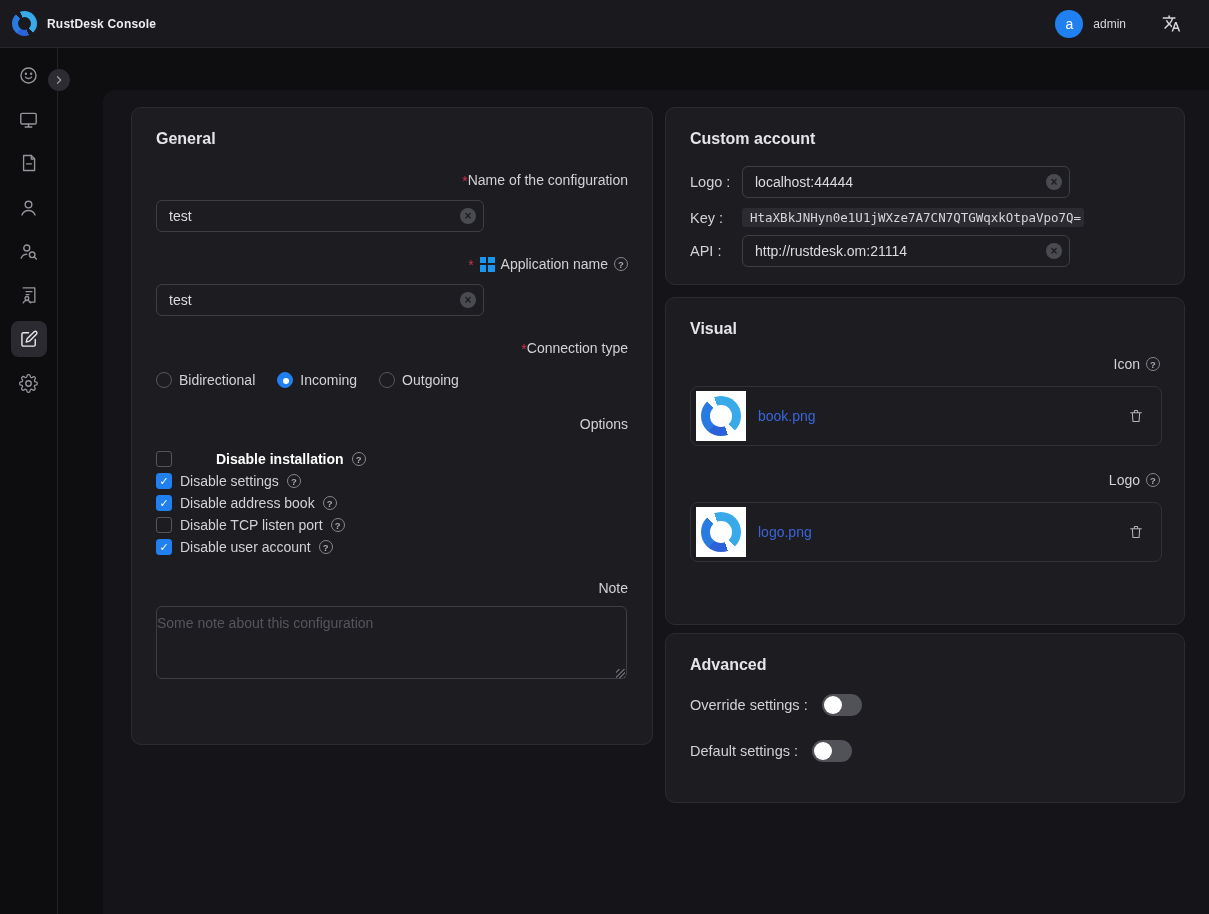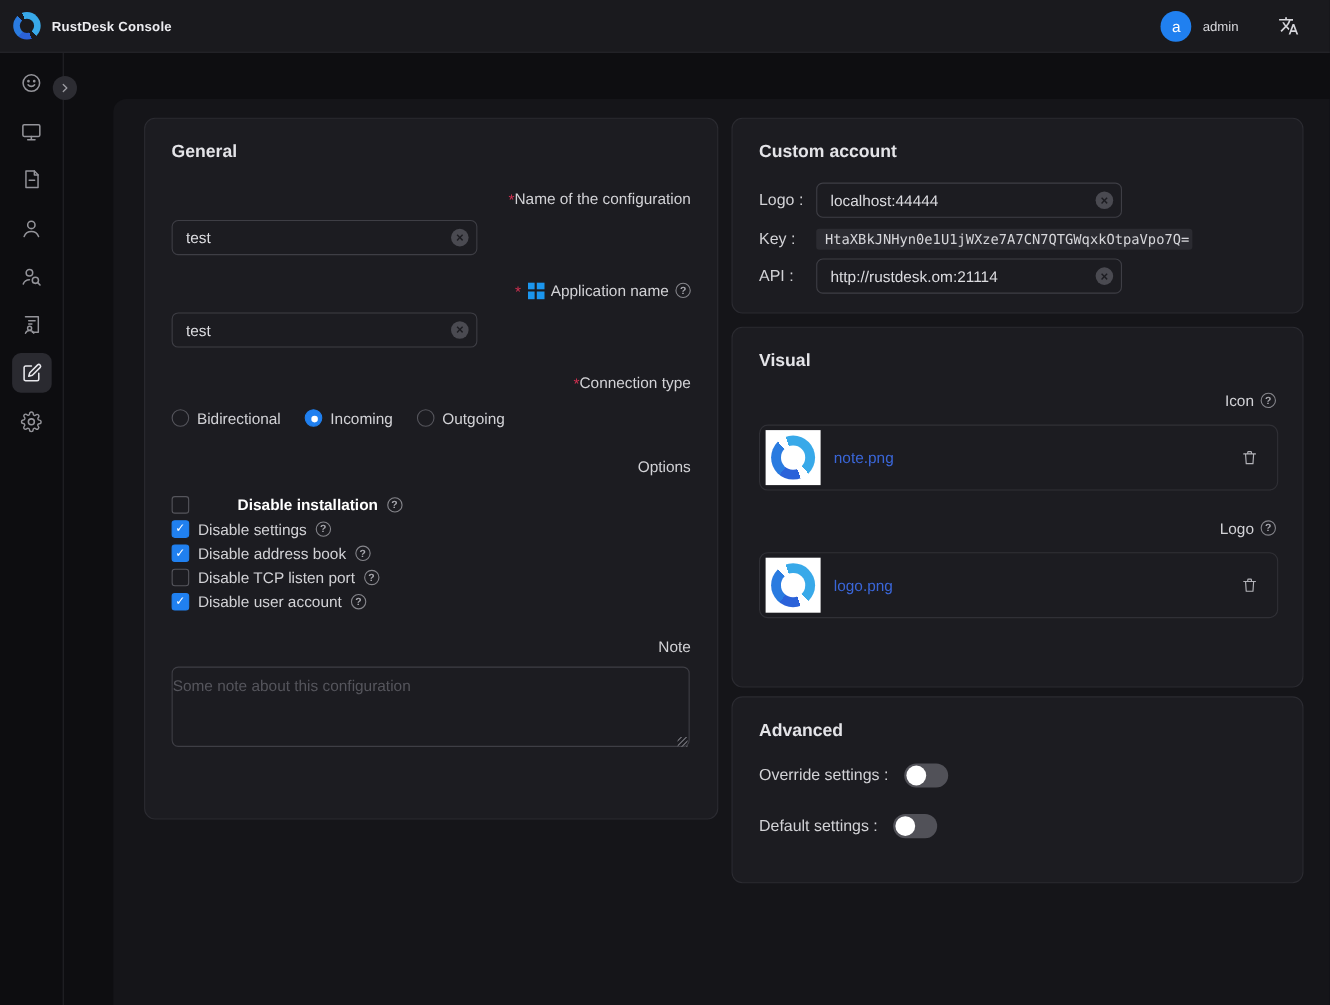--- a/index.html
+++ b/index.html
@@ -77,21 +77,21 @@
   
   .field-label { display:flex; align-items:center; font-size:14px; color:#d2d2d6; gap:6px;justify-content:flex-end; }
   .req::before { content:'*'; color:#d03050; margin-right:0px; font-size:14px; position:relative; top:1px; }
   .help-ic {
     width:14px; height:14px; border:1.3px solid #85858b; border-radius:50%;
     display:inline-grid; place-items:center; font-size:9.5px; color:#a8a8ae; font-weight:700; flex:0 0 auto;
   }
   .win-ic { width:15px; height:15px; display:grid; grid-template-columns:1fr 1fr; grid-template-rows:1fr 1fr; gap:1.5px; }
   .win-ic i { background:#1b96ee; }
 
-  .text-input { position:relative; width:278px; }
+  .text-input { position:relative; width:328px; }
   .text-input input {
     width:100%; height:32px; background:transparent; border:1px solid #3e3e45; border-radius:6px;
     color:#dcdce0; font-size:14px; padding:0 30px 0 12px; outline:none;
     font-family:"Liberation Sans","DejaVu Sans",sans-serif;
   }
   .clear-ic {
     position:absolute; right:8px; top:50%; transform:translateY(-50%);
     width:16px; height:16px; border-radius:50%; background:#4a4a51; color:#1c1c21;
     display:grid; place-items:center; font-size:12px; font-weight:700; cursor:pointer; line-height:1;
   }
@@ -387,21 +387,21 @@
         <div class="field-label vis-label">
           <span>Icon</span>
           <span class="help-ic">?</span>
         </div>
         <div class="upload-box">
           <div class="thumb">
               <div class="rd-ring">
                 <span class="ctr"></span>
               </div>
             </div>
-          <a class="file-link">note.png</a>
+          <a class="file-link">book.png</a>
           <button class="trash-btn">
             <svg width="16" height="16" viewBox="0 0 24 24" fill="none" stroke="#b2b2b8" stroke-width="1.6" stroke-linecap="round" stroke-linejoin="round">
                 <path d="M4 7h16M9.5 7V4.8a1 1 0 0 1 1-1h3a1 1 0 0 1 1 1V7M6.5 7l.9 13.2h9.2L17.5 7"></path>
               </svg>
           </button>
         </div>
 
         <div class="field-label vis-label">
           <span>Logo</span>
           <span class="help-ic">?</span>

